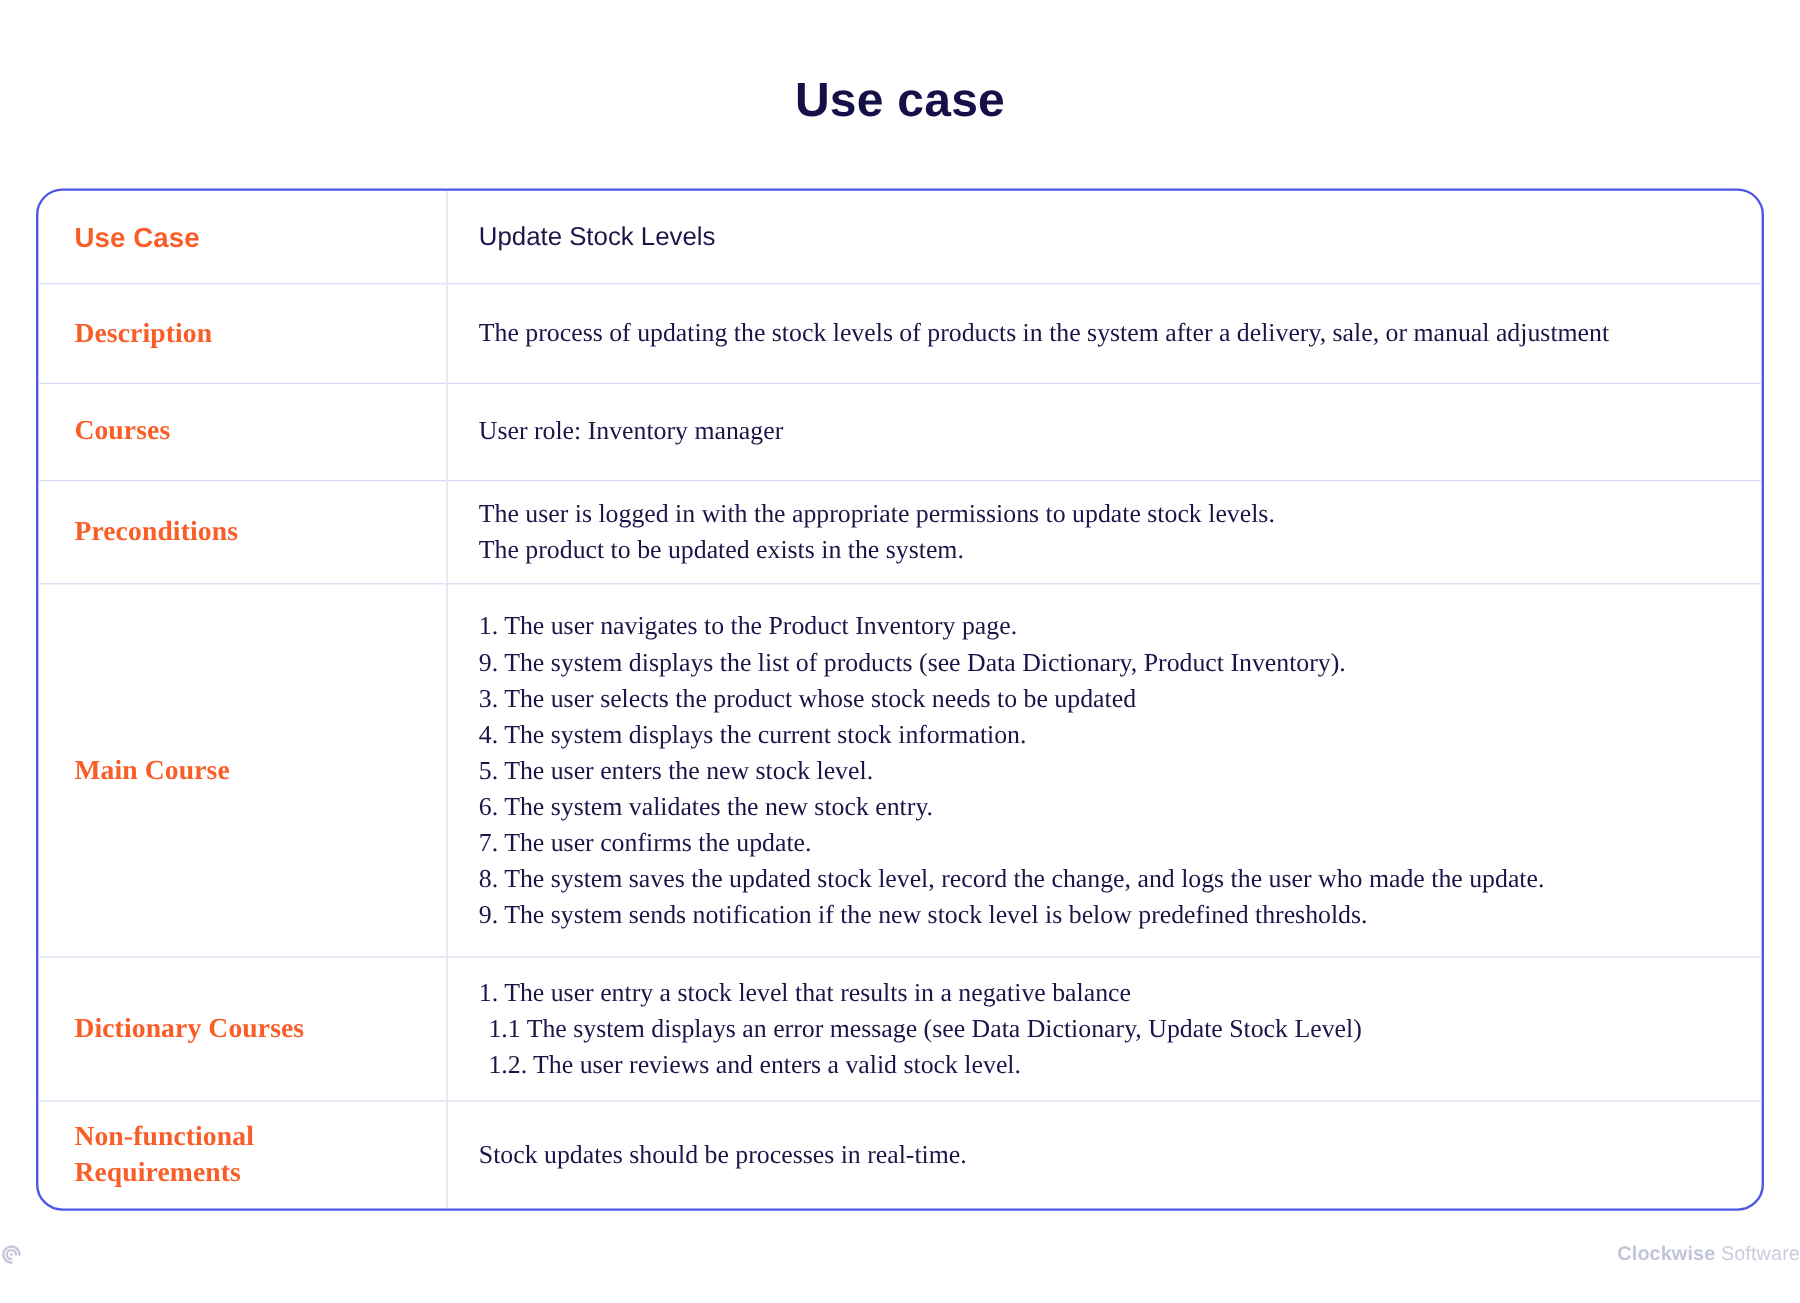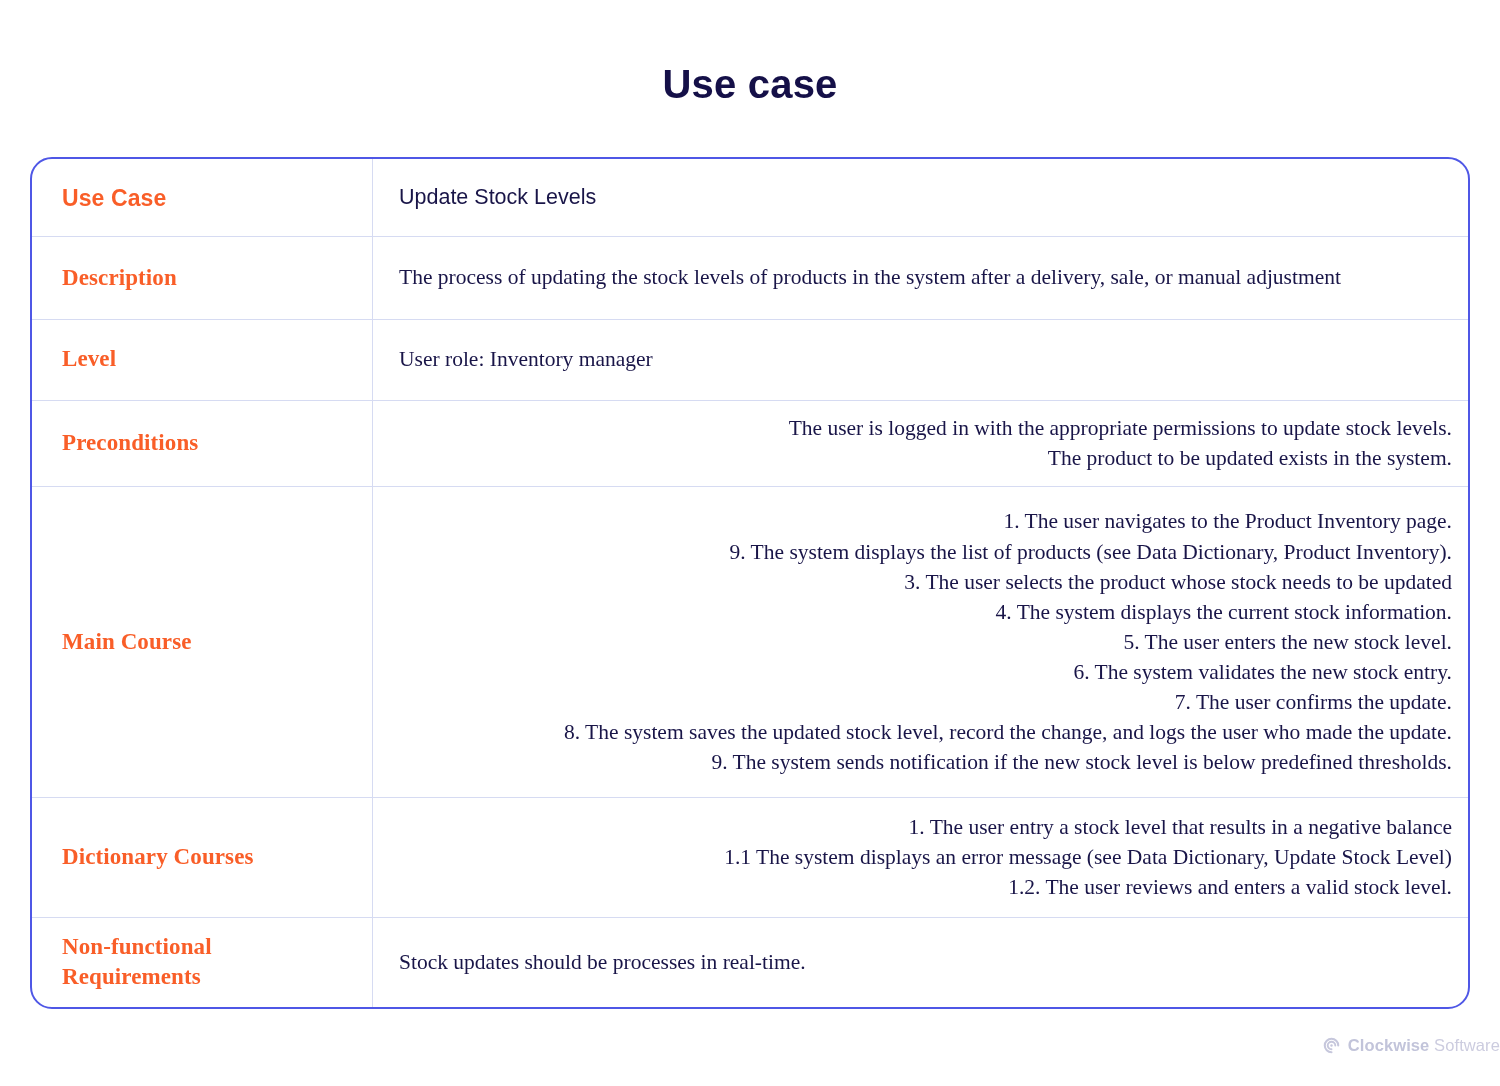--- a/index.html
+++ b/index.html
@@ -61,36 +61,35 @@
     border-right: 1.5px solid #d6dbf2;
     padding: 10px 0 10px 30px;
     color: #f95e28;
     font-weight: 700;
     font-size: 23px;
     line-height: 1.32;
     letter-spacing: 0.1px;
   }
 
   td.value-cell {
-    padding: 10px 16px 10px 26px;
+    padding: 10px 28px 10px 26px;
     color: #191548;
     font-size: 21.5px;
     line-height: 1.26;
     font-weight: 400;
   }
 
   .value-line {
     white-space: nowrap;
   }
 
   .value-list {
     list-style: none;
     margin: 0;
     padding: 0;
-    text-align: right;
   }
   .value-list li {
     white-space: nowrap;
     padding: 1.5px 0;
   }
   .value-list li.indent {
     padding-left: 8px;
   }
 
   
@@ -103,21 +102,21 @@
   tr.r-alt        { height: 112px; }
   tr.r-nonfunc    { height: 84px; }
 
   .footer {
     position: absolute;
     left: 0;
     right: 0;
     top: 1036px;
     display: flex;
     align-items: center;
-    justify-content: flex-end;
+    justify-content: space-between;
     gap: 7px;
   }
   .footer .logo-mark {
     width: 19px;
     height: 19px;
     display: block;
   }
   .footer .brand {
     font-size: 16.5px;
     letter-spacing: 0.1px;
@@ -149,21 +148,21 @@
       </tr>
 
       <tr class="r-desc">
         <td class="label-cell">Description</td>
         <td class="value-cell">
           <div class="value-line">The process of updating the stock levels of products in the system after a delivery, sale, or manual adjustment</div>
         </td>
       </tr>
 
       <tr class="r-actors">
-        <td class="label-cell">Level</td>
+        <td class="label-cell">Courses</td>
         <td class="value-cell">
           <div class="value-line">User role: Inventory manager</div>
         </td>
       </tr>
 
       <tr class="r-precond">
         <td class="label-cell">Preconditions</td>
         <td class="value-cell">
           <ul class="value-list">
             <li>The user is logged in with the appropriate permissions to update stock levels.</li>

